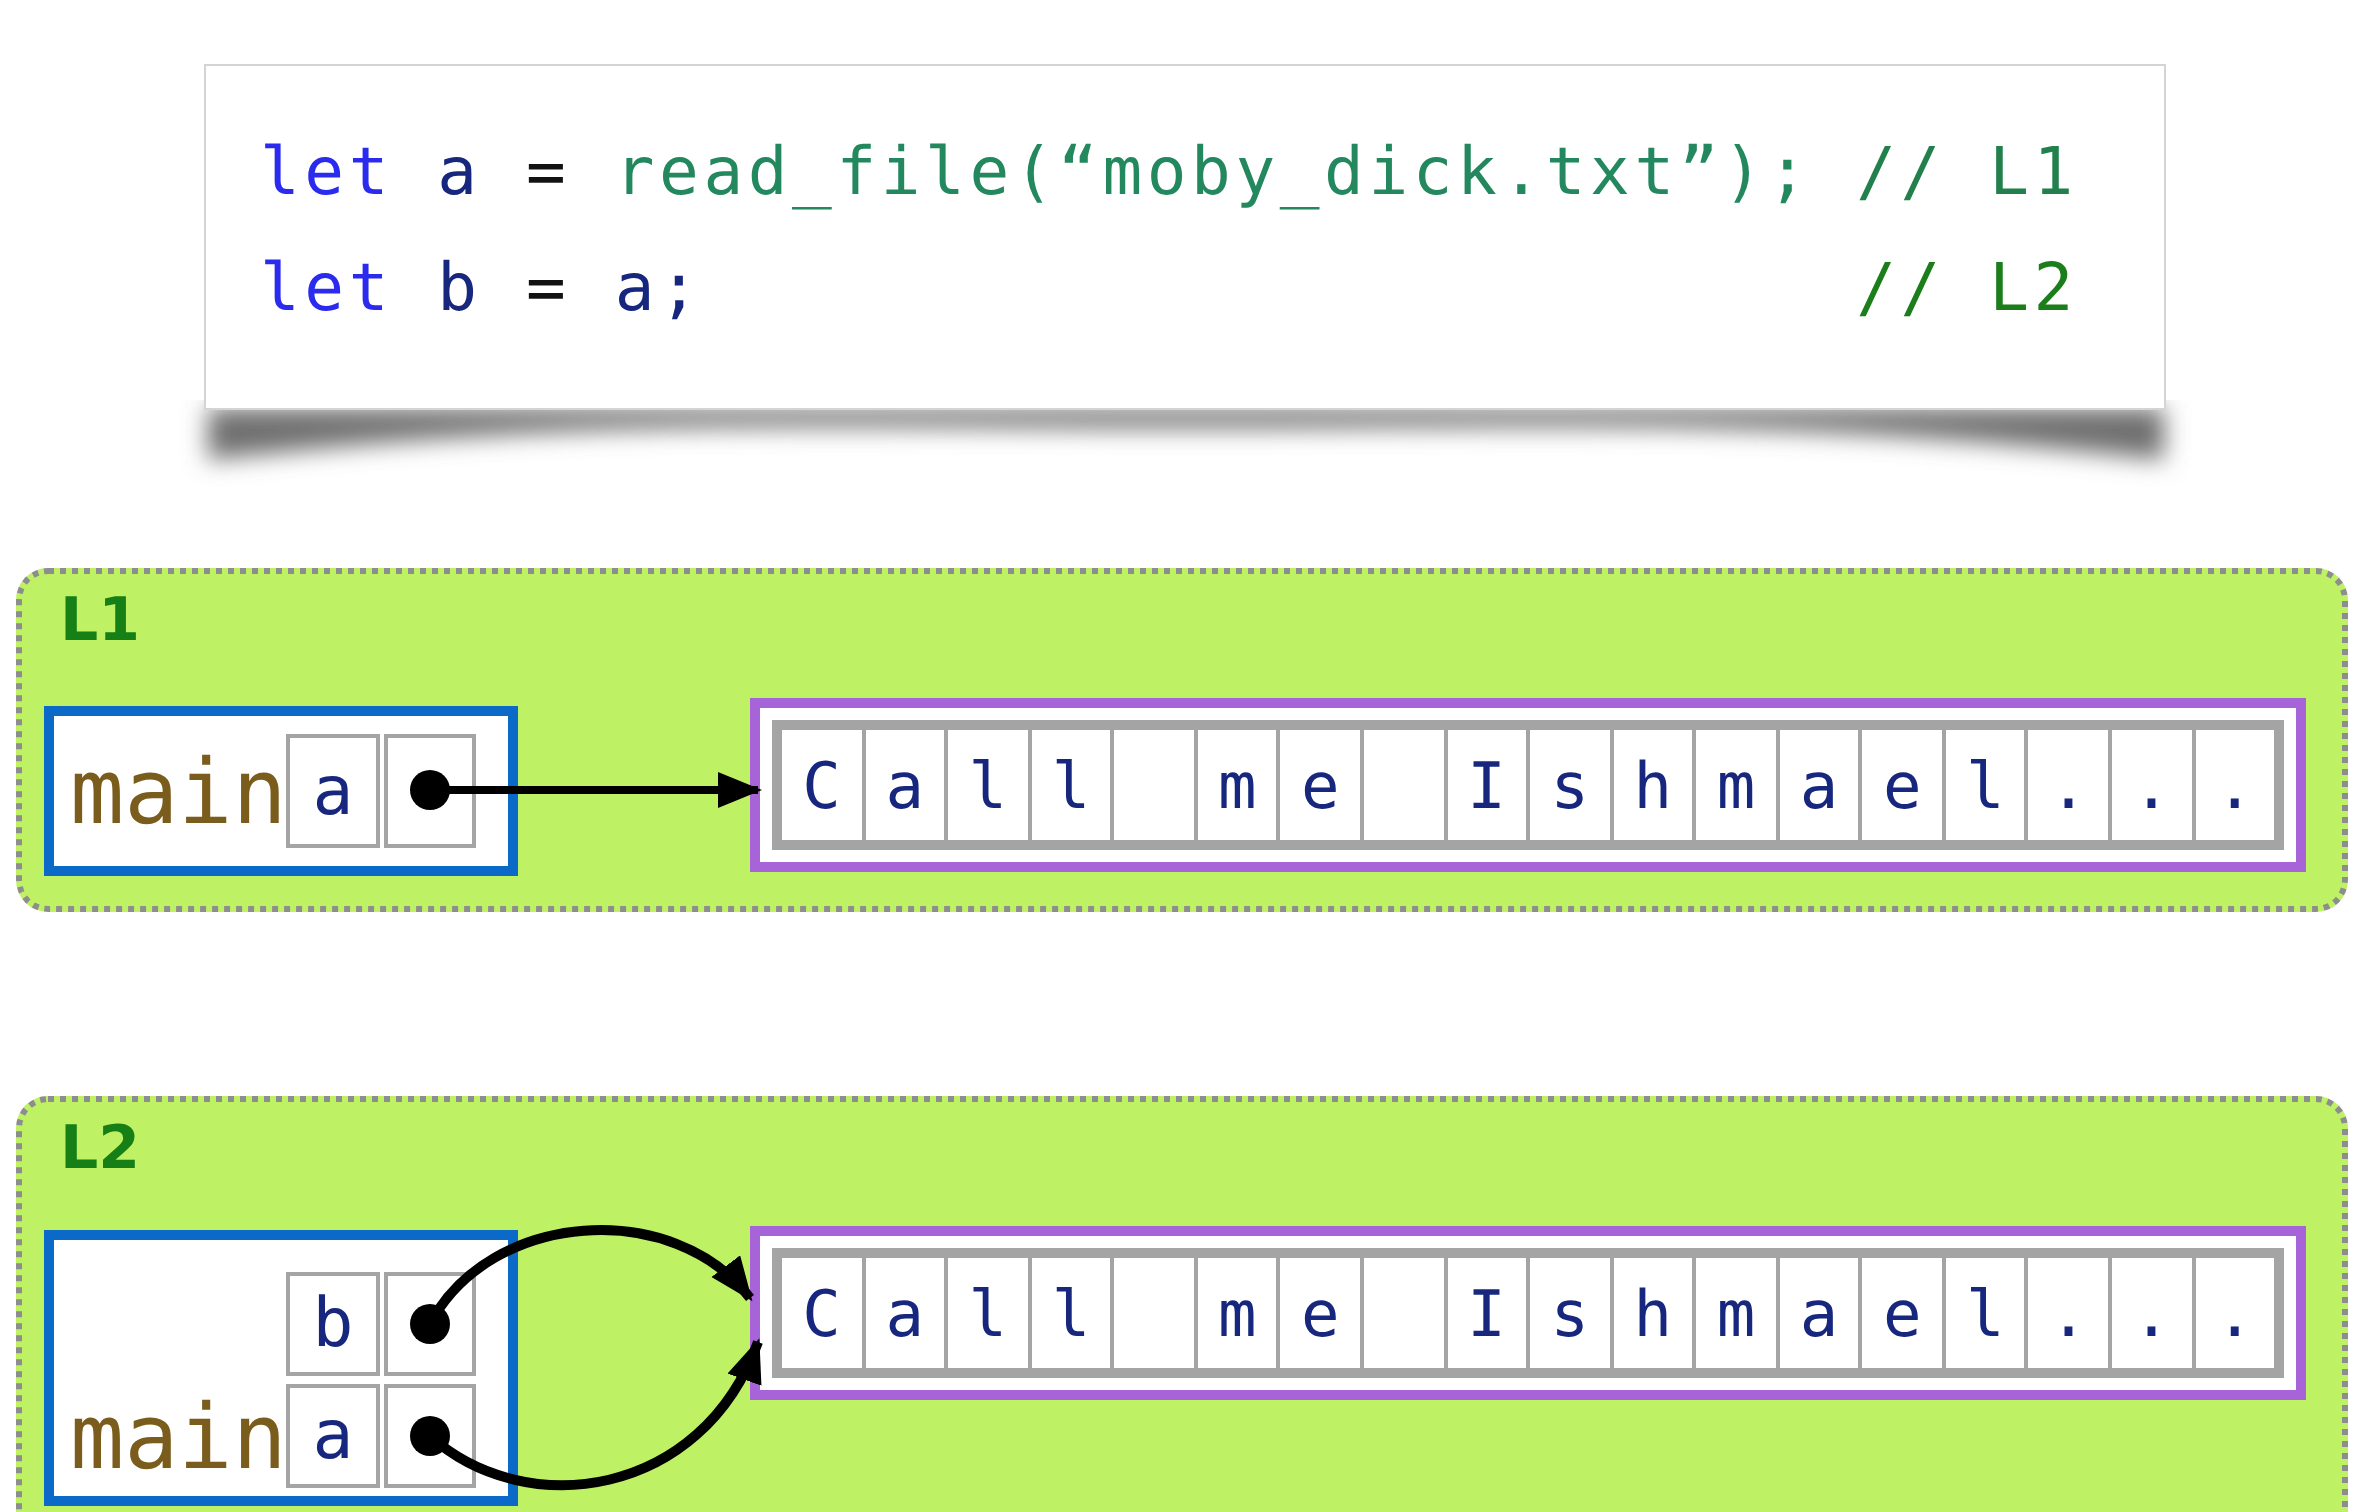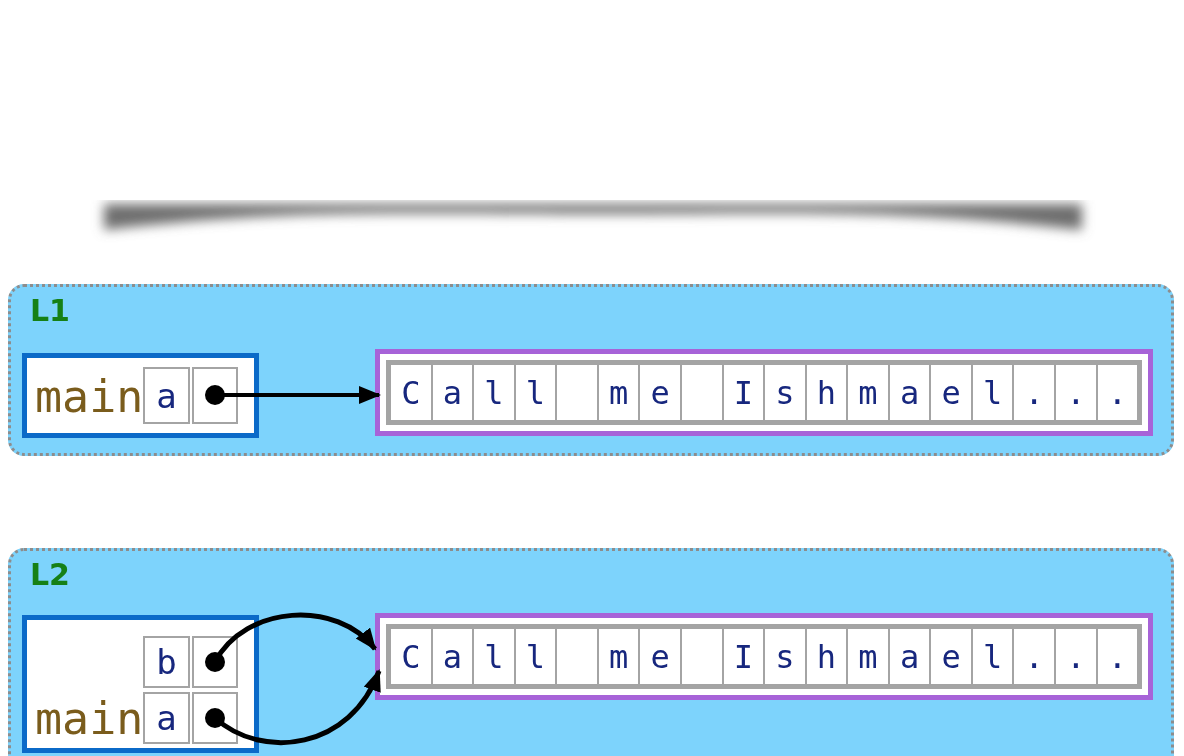--- a/index.html
+++ b/index.html
@@ -21,21 +21,21 @@
   .tk-kw{color:#2b2bf0;}
   .tk-id{color:#17277e;}
   .tk-op{color:#121212;}
   .tk-fn{color:#24885f;}
   .tk-c1{color:#22804d;}
   .tk-c2{color:#1b7e1b;}
   .tk-pl{color:#111;}
   
   .panel{
     position:absolute;left:8px;width:1166px;box-sizing:border-box;
-    border:3px dotted #8d8d8d;border-radius:16px;background:#7dd3fc;text-decoration:underline;
+    border:3px dotted #8d8d8d;border-radius:16px;background:#bef264;text-decoration:underline;
   }
   .panel-l1{top:284px;height:172px;}
   .panel-l2{top:548px;height:230px;}
   .panel-title{
     position:absolute;left:19px;top:6px;
     font-family:"DejaVu Sans", sans-serif;font-weight:bold;
     font-size:30px;color:#168016;
   }
   
   .frame{
@@ -86,20 +86,24 @@
 
   <svg class="curl-shadow" width="1010" height="52">
     <defs>
       <filter id="softblur" x="-20%" y="-60%" width="140%" height="260%">
         <feGaussianBlur stdDeviation="6"></feGaussianBlur>
       </filter>
     </defs>
     <path d="M16,4 L994,4 L994,30 C800,8 700,14 505,14 C310,14 210,8 16,30 Z" fill="#6e6e6e" filter="url(#softblur)"></path>
   </svg>
 
+  <div class="code-card">
+    <pre class="code"><span class="tk-kw">let </span><span class="tk-id">a </span><span class="tk-op">= </span><span class="tk-fn">read_file(“moby_dick.txt”); </span><span class="tk-c1">// L1</span>
+<span class="tk-kw">let </span><span class="tk-id">b </span><span class="tk-op">= </span><span class="tk-id">a;</span><span class="tk-pl">                          </span><span class="tk-c2">// L2</span></pre>
+  </div>
 
   <div class="panel panel-l1">
     <div class="panel-title">L1</div>
 
     <div class="frame frame-l1">
       <span class="fn-name">main</span>
       <div class="var-cell">a</div>
       <div class="ptr-cell"></div>
     </div>
 

